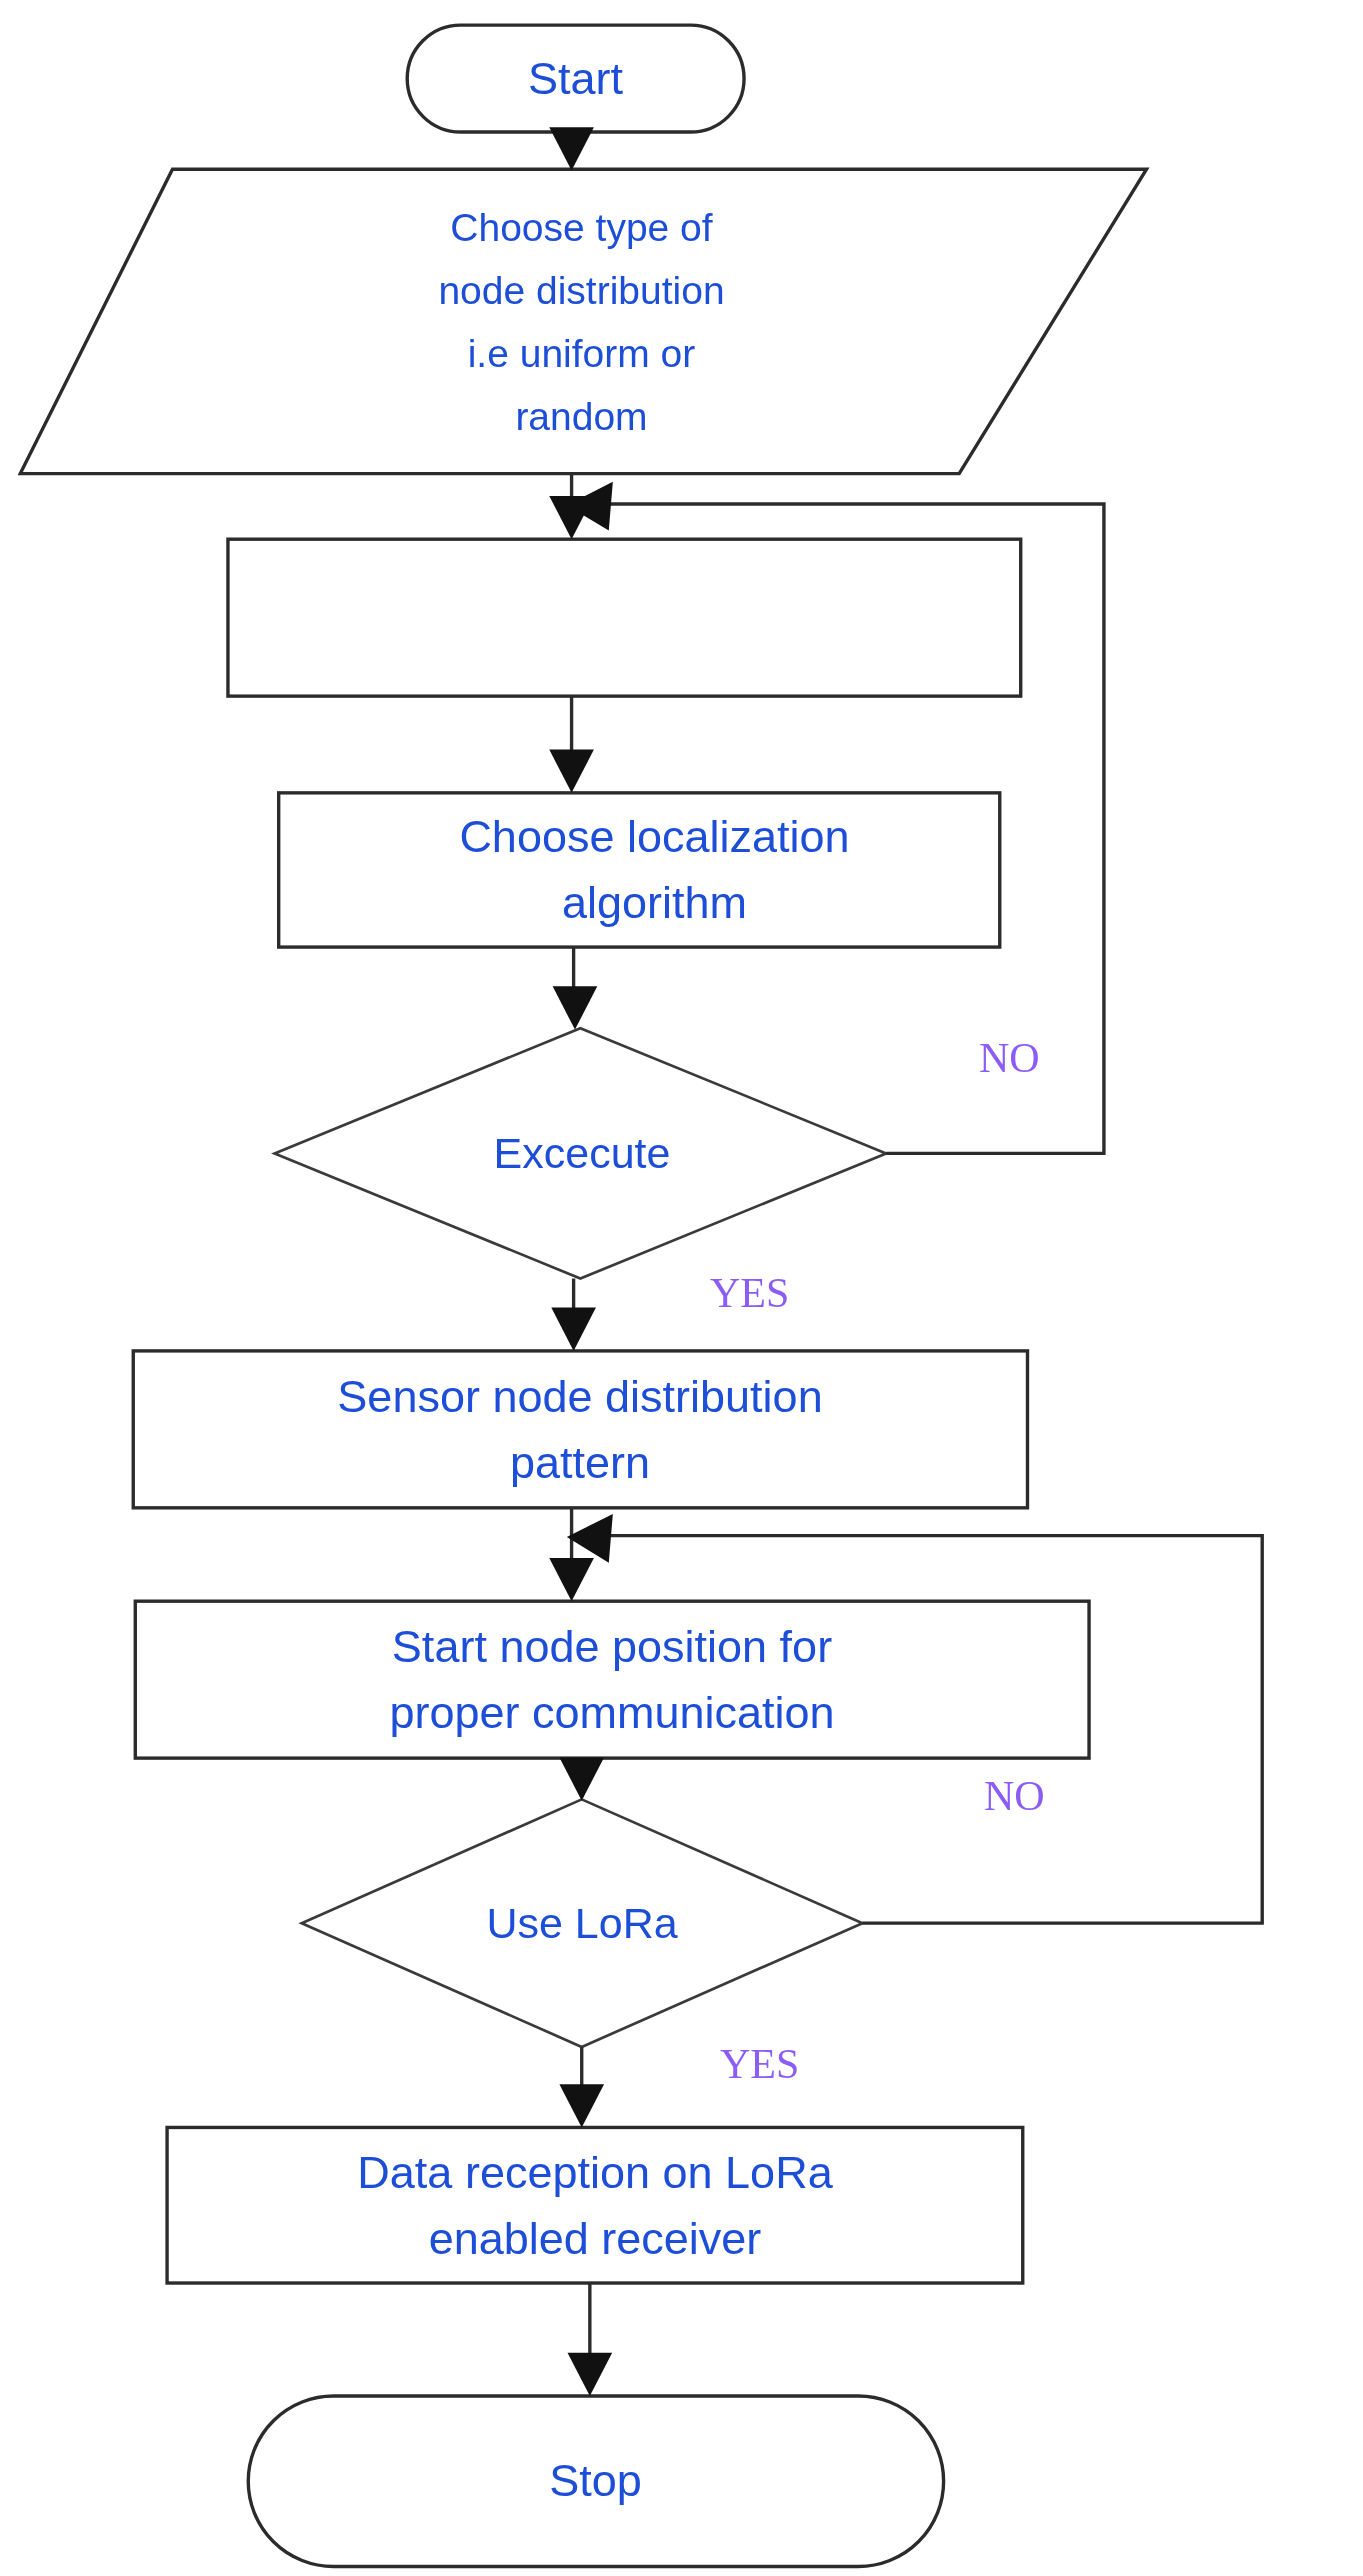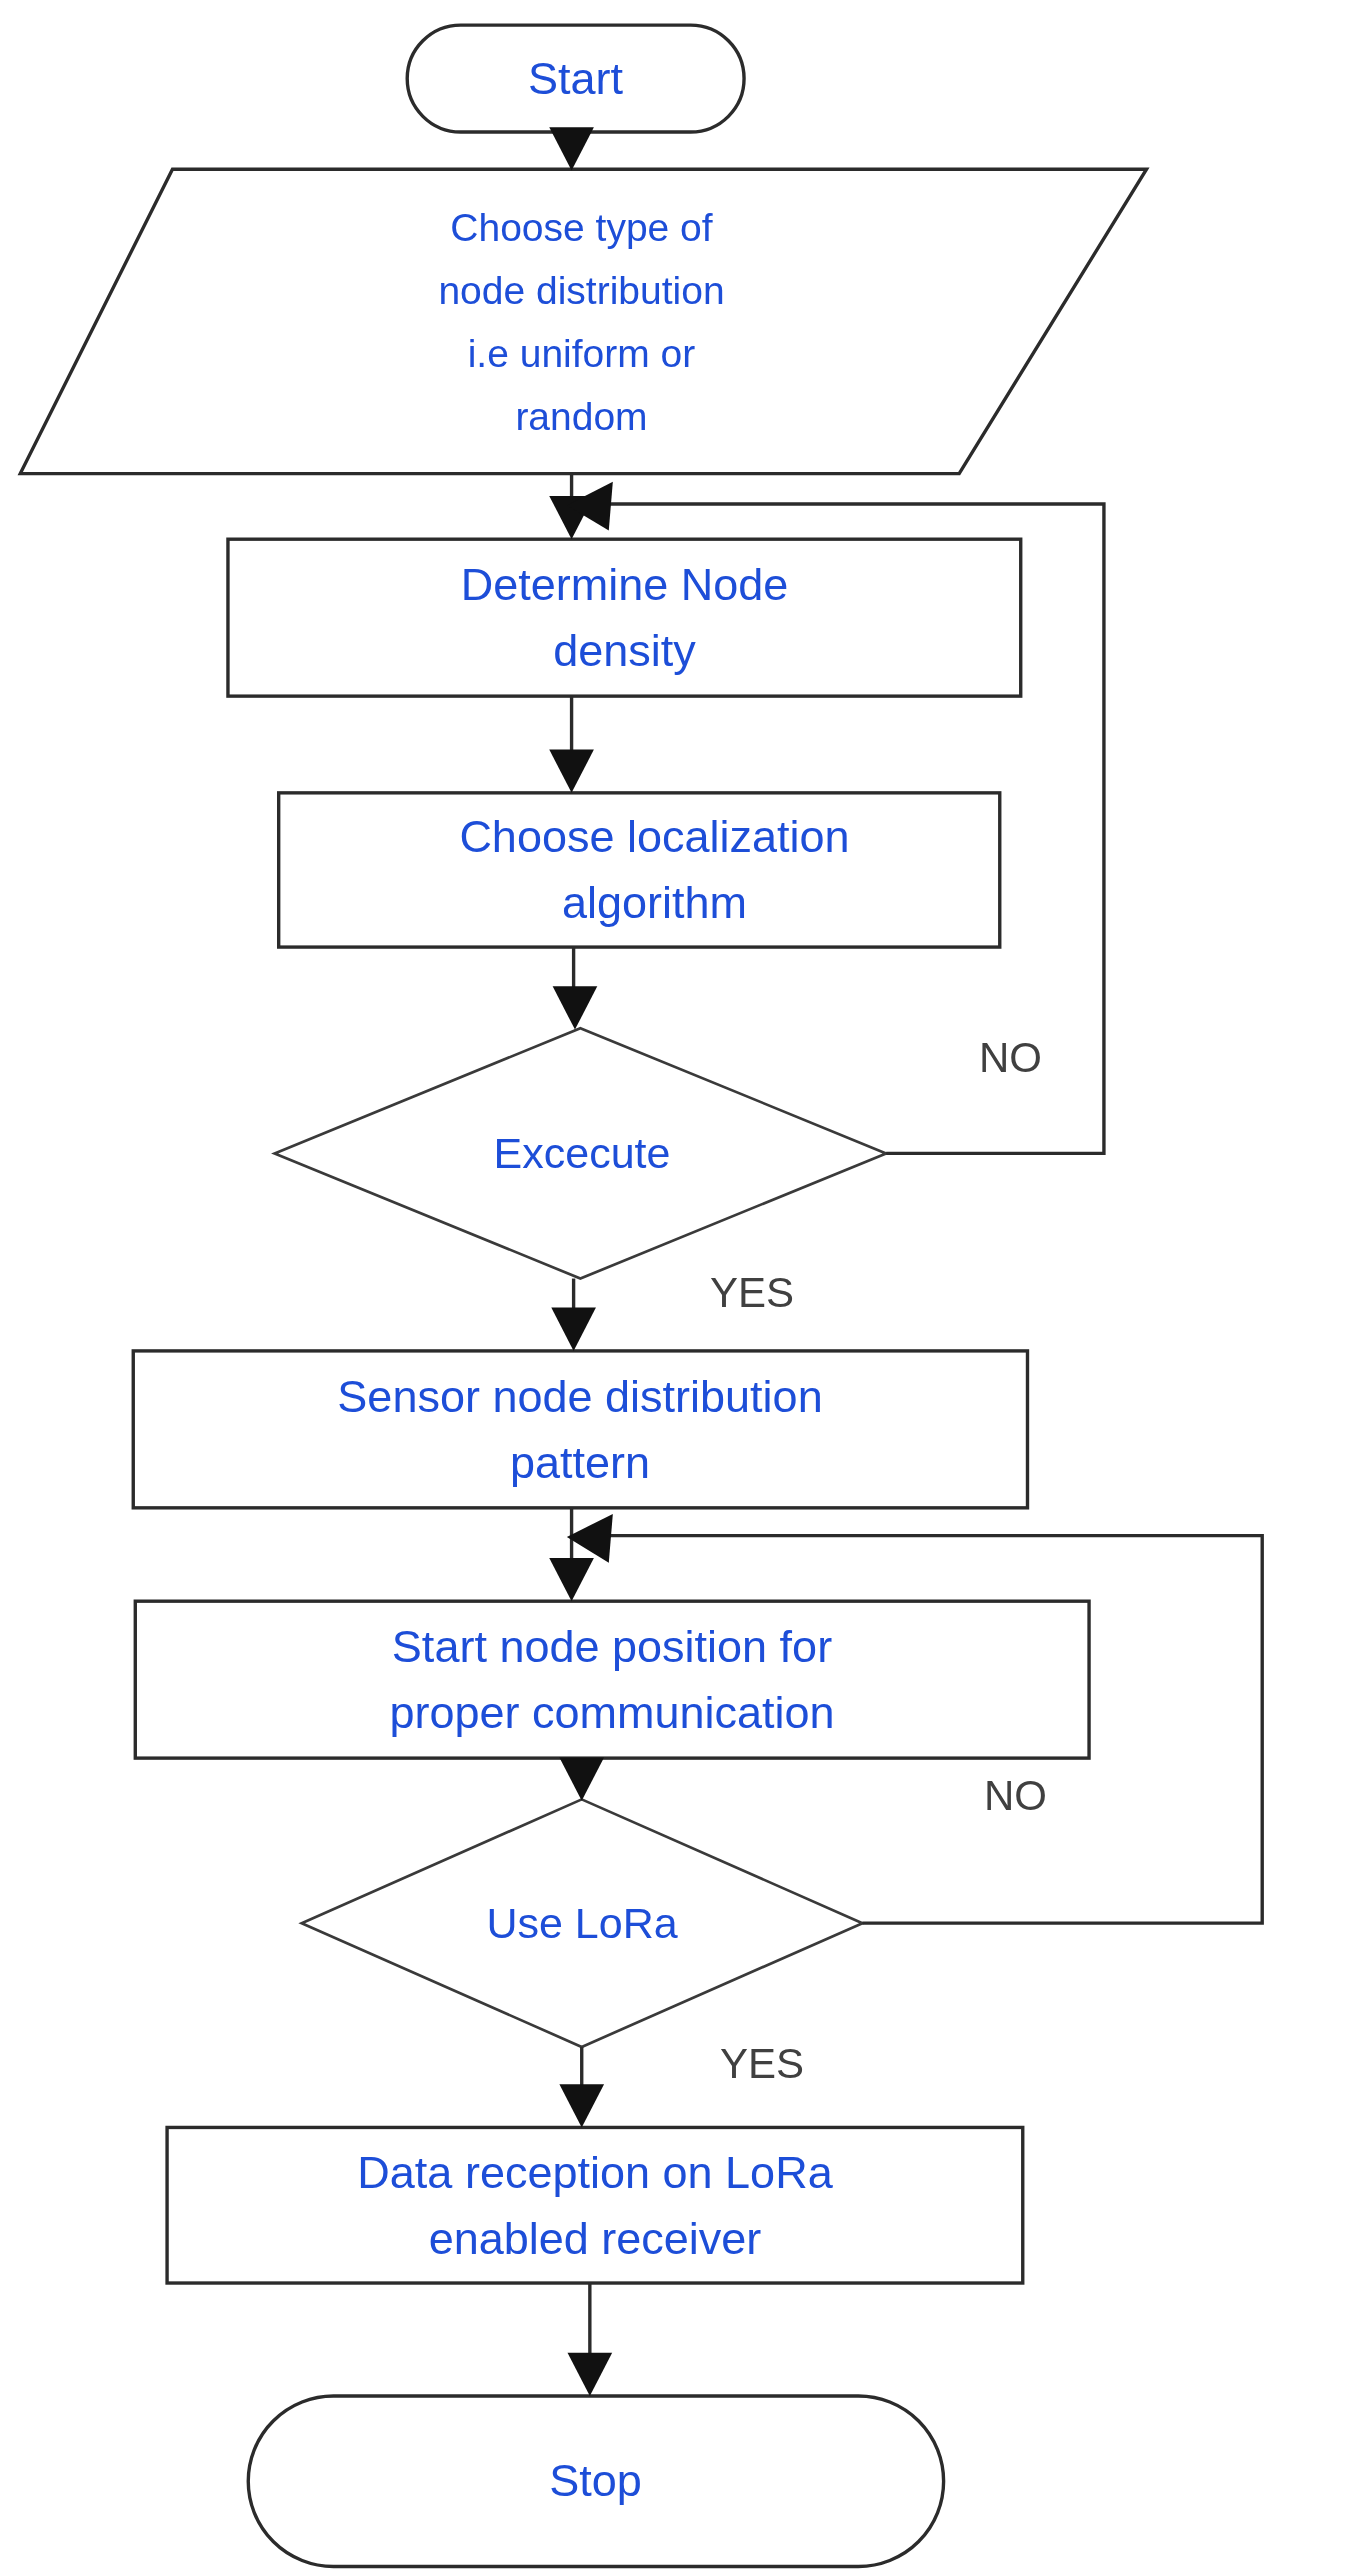--- a/index.html
+++ b/index.html
@@ -52,23 +52,23 @@
     align-items: center;
     justify-content: center;
     pointer-events: none;
   }
   .terminal-label { font-size: 45px; }
   .io-label      { font-size: 39px; line-height: 1.62; }
   .process-label { font-size: 45px; }
   .decision-label{ font-size: 43px; }
   .edge-label {
     position: absolute;
-    color: #404040;
+    color: #8b5cf6;
     font-size: 42px;
-    font-family: Liberation Sans, sans-serif;
+    font-family: Liberation Serif, serif;
     white-space: nowrap;
     pointer-events: none;
   }
 </style>
 </head>
 <body>
 
 <div id="canvas">
 
   <svg id="flow-svg" viewBox="0 0 2015 3808" xmlns="http://www.w3.org/2000/svg">
@@ -127,22 +127,20 @@
     <polygon class="arrow-head" points="872,3542 839,3478 905,3478"></polygon>
   </svg>
 
   <div class="node-label terminal-label" style="left:407px; top:25px; width:337px; height:107px;">Start</div>
 
   <div class="node-label io-label" style="left:223px; top:175px; width:717px; height:294px;">Choose type of
 node distribution
 i.e uniform or
 random</div>
 
-  <div class="node-label process-label" style="left:228px; top:539px; width:793px; height:157px;">Determine Node
-density</div>
 
   <div class="node-label process-label" style="left:294px; top:793px; width:721px; height:154px;">Choose localization
 algorithm</div>
 
   <div class="node-label decision-label" style="left:379px; top:1096px; width:406px; height:115px;">Excecute</div>
 
   <div class="node-label process-label" style="left:133px; top:1351px; width:894px; height:157px;">Sensor node distribution
 pattern</div>
 
   <div class="node-label process-label" style="left:135px; top:1601px; width:954px; height:157px;">Start node position for

